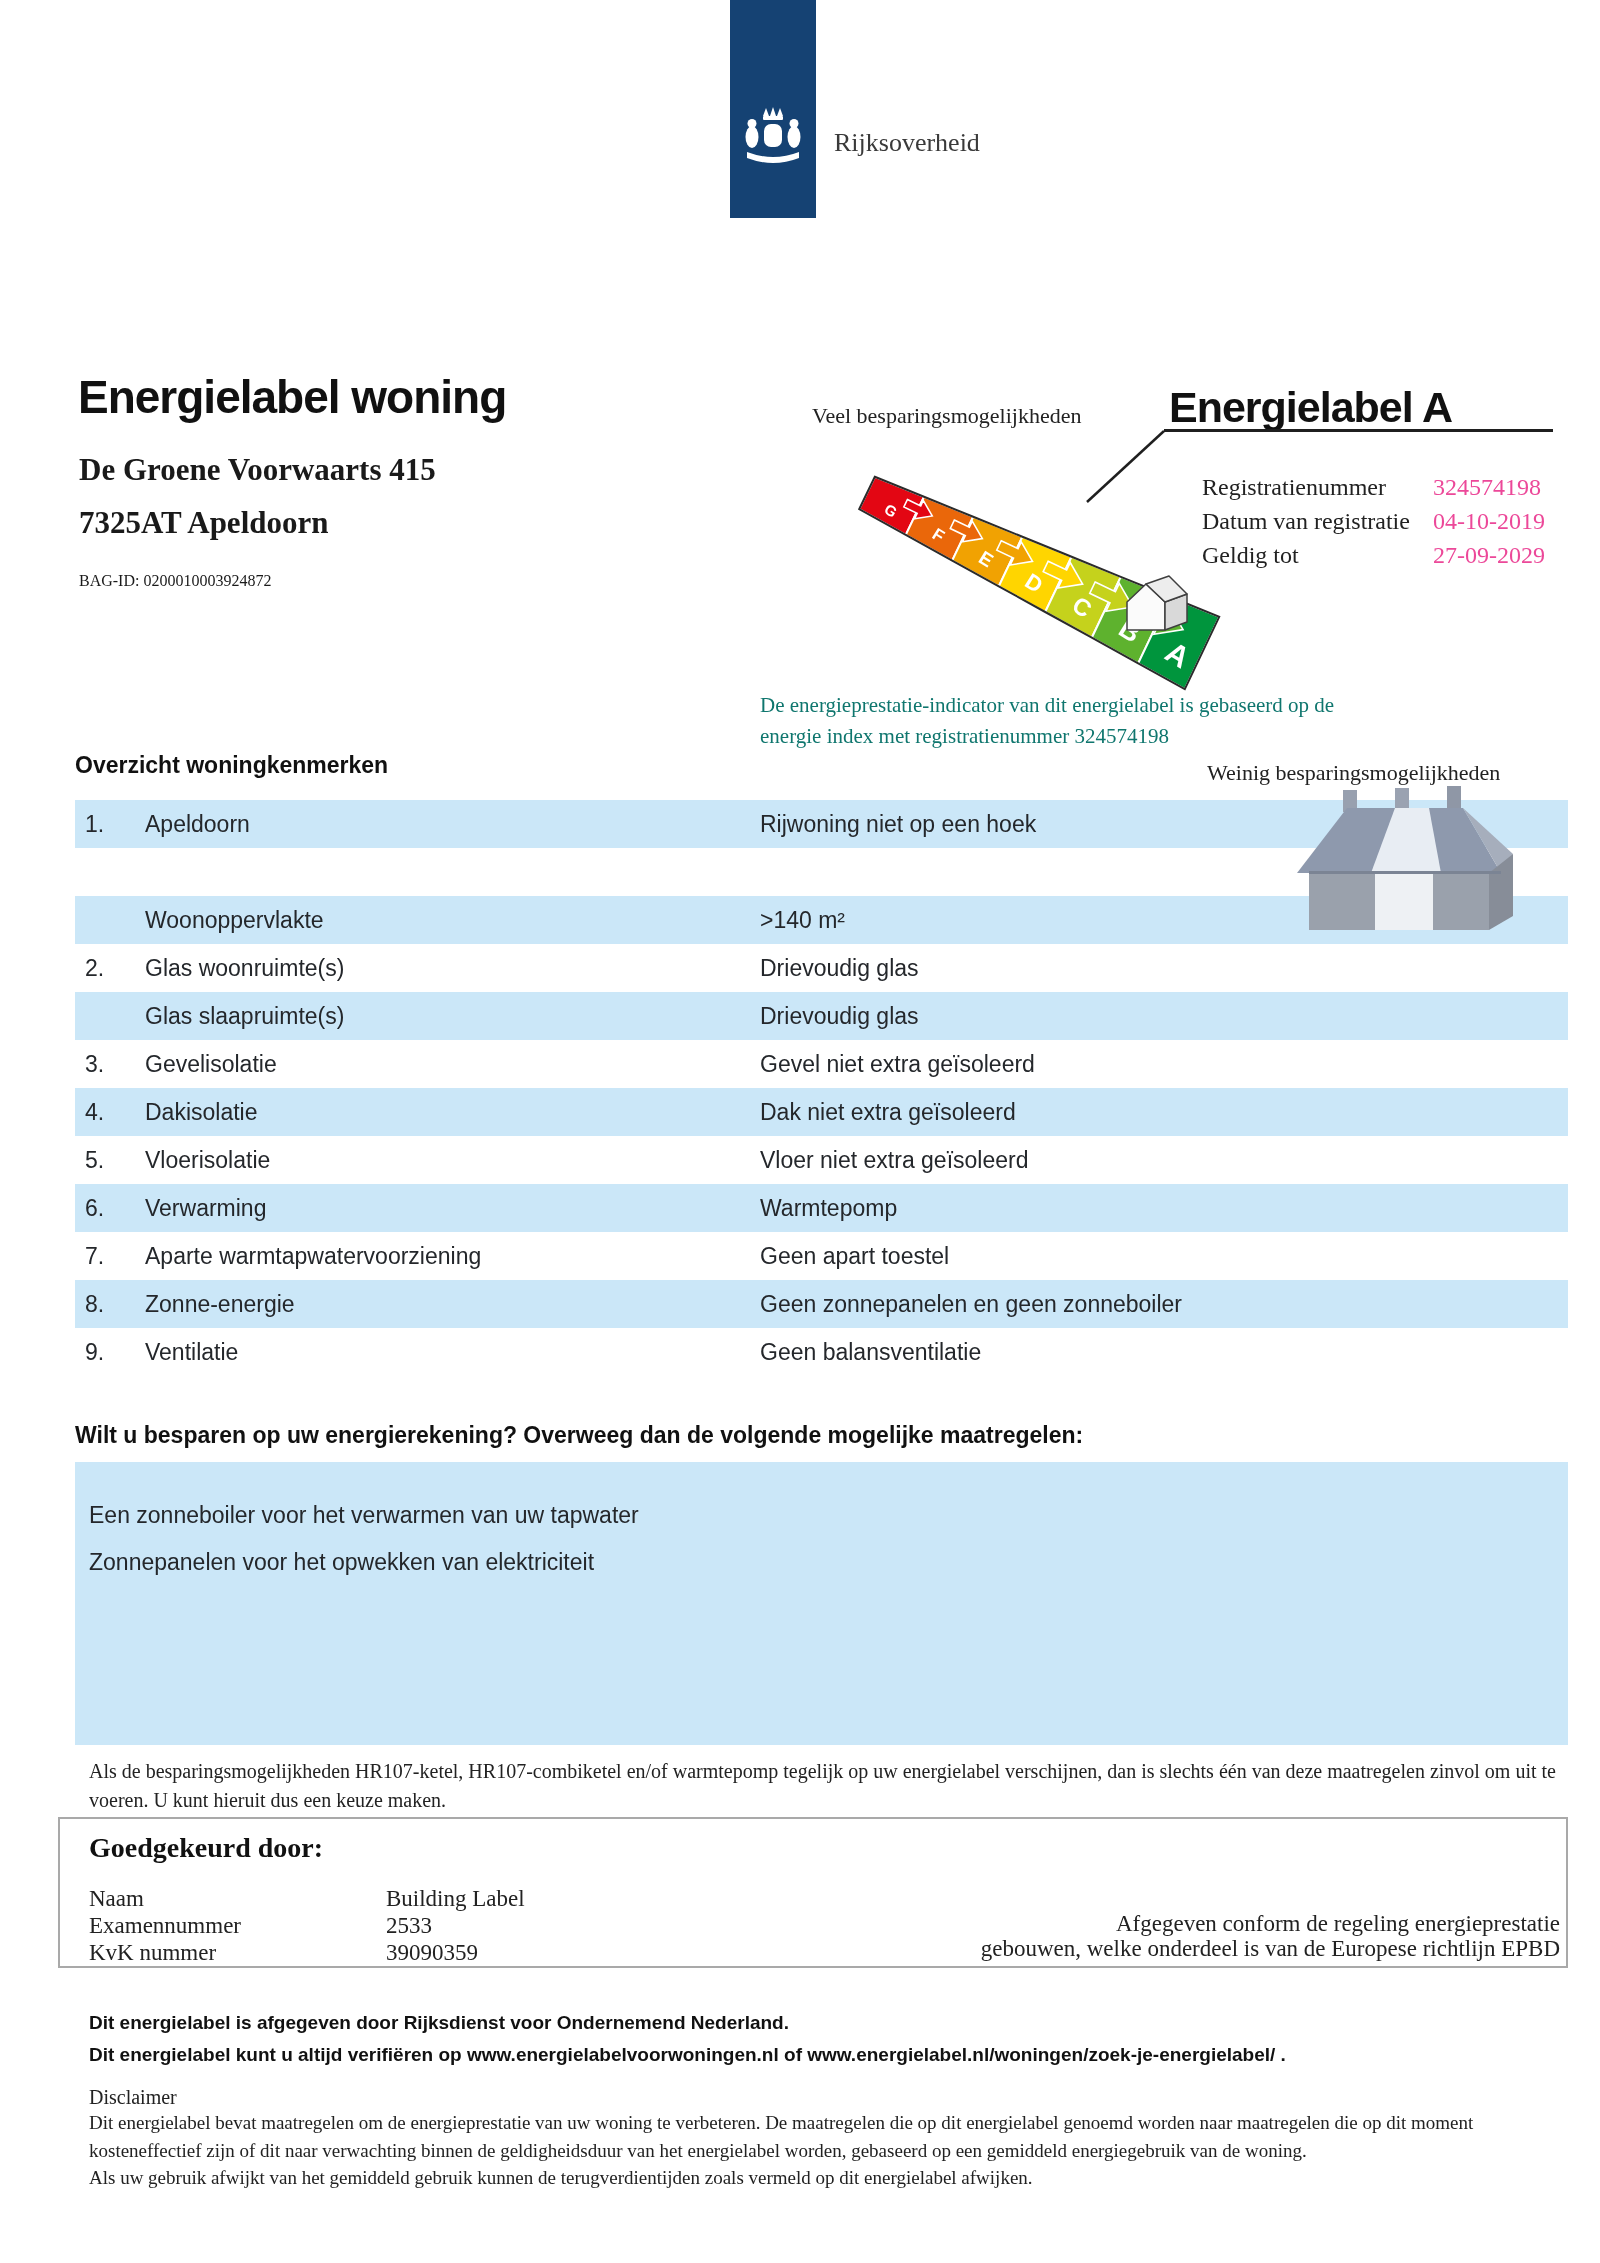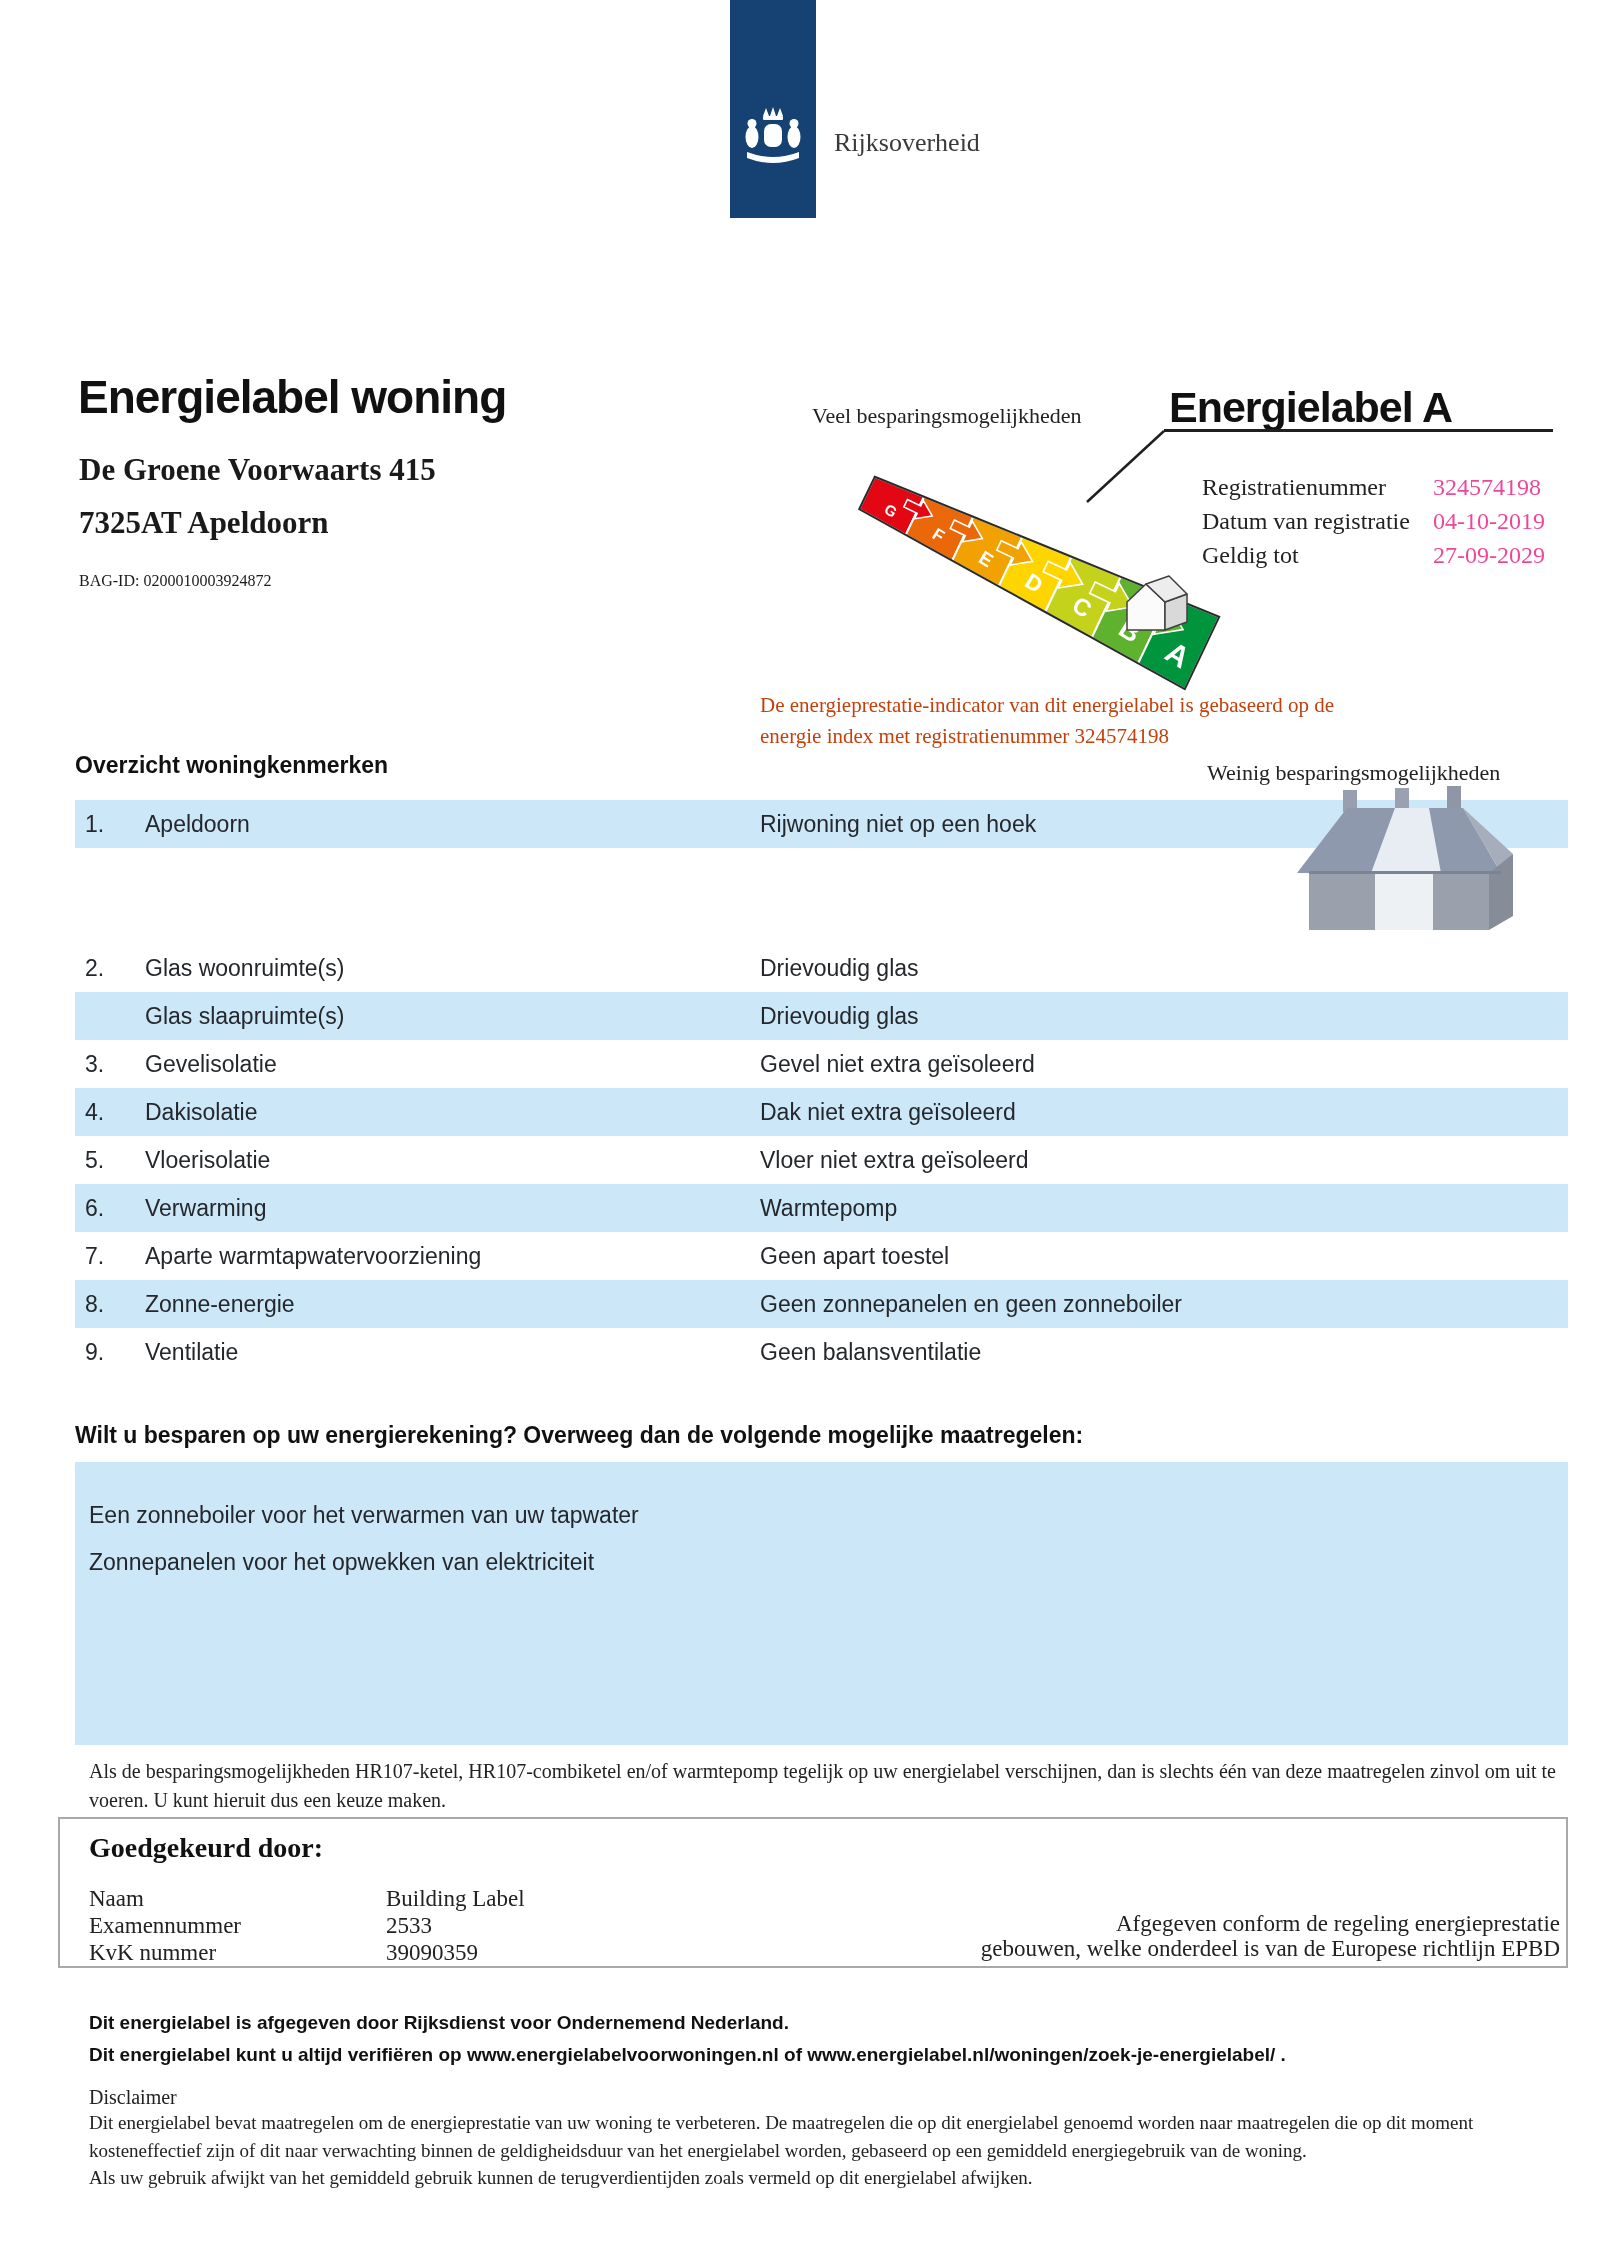--- a/index.html
+++ b/index.html
@@ -19,21 +19,21 @@
   .bagid{left:67px;top:572px;font-size:16px;font-weight:normal;}
 
   .veel{left:800px;top:403px;font-size:22px;color:#222;}
   .weinig{left:1195px;top:760px;font-size:22px;color:#222;}
   .label-title{left:1157px;top:383px;font-size:43px;font-weight:bold;letter-spacing:-1px;color:#111;}
   .label-rule{left:1152px;top:429px;width:389px;height:3px;background:#1f1f1f;}
 
   .reg-label{font-size:24px;color:#222;}
   .reg-value{font-size:24px;color:#ec4899;}
 
-  .based-on{left:748px;top:690px;width:600px;font-size:21px;line-height:31px;color:#c2410c;}
+  .based-on{left:748px;top:690px;width:600px;font-size:21px;line-height:31px;color:#0f766e;}
 
   .table-heading{left:63px;top:752px;font-size:23px;font-weight:bold;color:#111;}
   .trow{left:63px;width:1493px;height:48px;line-height:48px;font-size:23px;color:#24272b;}
   .trow.blue{background:#cbe7f8;}
   .tnum{position:absolute;left:10px;}
   .tlabel{position:absolute;left:70px;}
   .tvalue{position:absolute;left:685px;}
 
   .measures-heading{left:63px;top:1422px;font-size:23px;font-weight:bold;color:#111;}
   .measures-box{left:63px;top:1462px;width:1493px;height:283px;background:#cbe7f8;}
@@ -133,20 +133,25 @@
   <div class="abs serif weinig">Weinig besparingsmogelijkheden</div>
   <div class="abs serif based-on">De energieprestatie-indicator van dit energielabel is gebaseerd op de energie index met registratienummer 324574198</div>
 
   <div class="abs sans table-heading">Overzicht woningkenmerken</div>
 
   <div class="abs sans trow blue" style="top:800px;">
     <span class="tnum">1.</span>
     <span class="tlabel">Apeldoorn</span>
     <span class="tvalue">Rijwoning niet op een hoek</span>
   </div>
+  <div class="abs sans trow blue" style="top:896px;">
+    <span class="tnum"></span>
+    <span class="tlabel">Woonoppervlakte</span>
+    <span class="tvalue">&gt;140 m²</span>
+  </div>
   <div class="abs sans trow" style="top:944px;">
     <span class="tnum">2.</span>
     <span class="tlabel">Glas woonruimte(s)</span>
     <span class="tvalue">Drievoudig glas</span>
   </div>
   <div class="abs sans trow blue" style="top:992px;">
     <span class="tnum"></span>
     <span class="tlabel">Glas slaapruimte(s)</span>
     <span class="tvalue">Drievoudig glas</span>
   </div>

